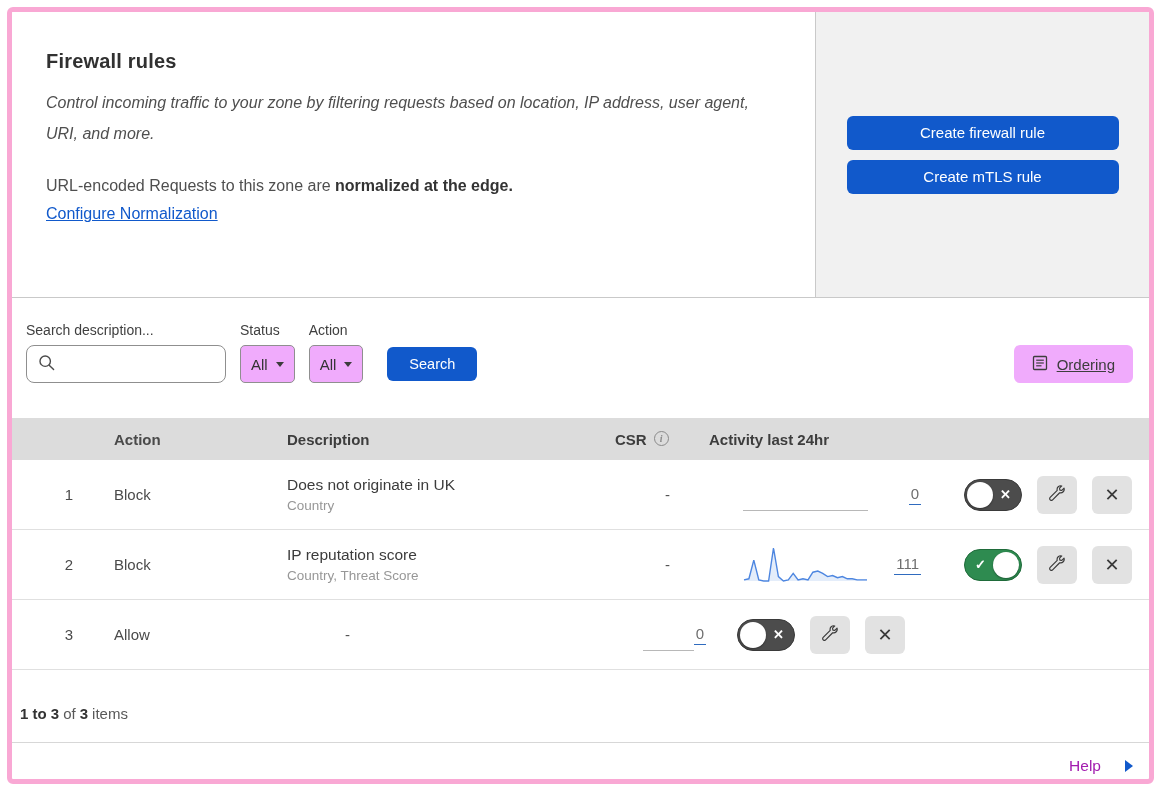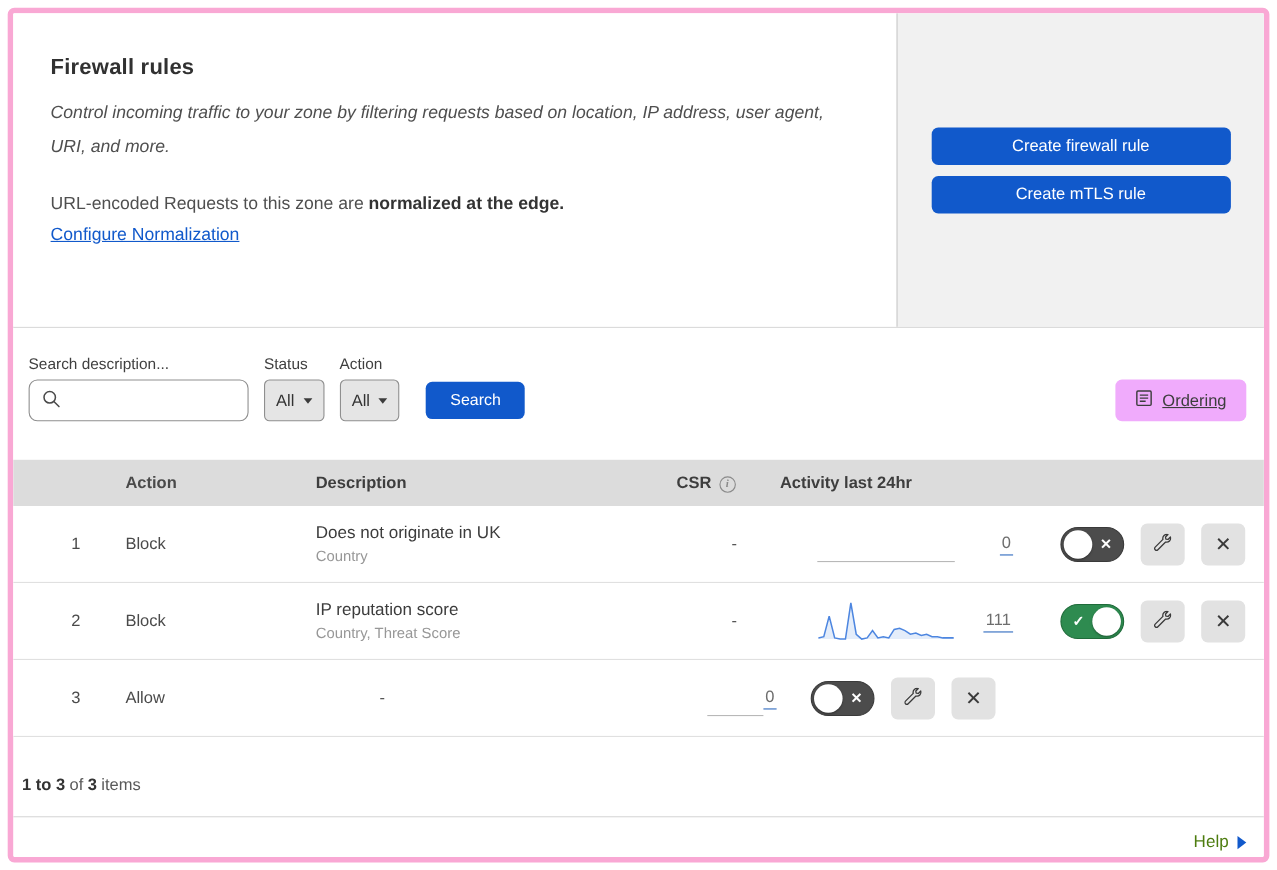--- a/index.html
+++ b/index.html
@@ -30,37 +30,37 @@
   .filterbar { height:120px; display:flex; align-items:flex-end; padding:0 16px 35px 14px; background:#fff; }
   .fgroup { display:flex; flex-direction:column; margin-right:14px; }
   .fgroup-label { font-size:14px; color:#3f3f3f; margin-bottom:7px; }
   .search-box { position:relative; width:200px; height:38px; }
   .search-box input {
     width:100%; height:100%; border:1px solid #8f8f8f; border-radius:8px;
     padding:0 10px 0 38px; font-size:15px; font-family:inherit; color:#333; outline:none;
   }
   .search-glyph { position:absolute; left:12px; top:9px; }
   .select-box {
-    height:38px; border:1px solid #8f8f8f; border-radius:5px; background:#e5e5e5;
+    height:38px; border:1px solid #8f8f8f; border-radius:5px; background:#f0abfc;
     display:flex; align-items:center; padding:0 10px; gap:8px; font-size:15px; color:#333; cursor:pointer;
   }
   .caret-down { width:0; height:0; border-left:4.5px solid transparent; border-right:4.5px solid transparent; border-top:5.5px solid #3c3c3c; }
   .btn-search {
     height:34px; padding:0 22px; margin:12px 0 2px 10px; background:#1159cb; color:#fff;
     font-size:14.5px; border:none; border-radius:6px; cursor:pointer; font-family:inherit;
   }
   .spacer { flex:1; }
   .btn-ordering {
     height:38px; padding:0 18px; background:#f0abfc; border:none; border-radius:6px;
     display:flex; align-items:center; gap:9px; font-size:15px; color:#3d3d3d; cursor:pointer; font-family:inherit;text-decoration:underline;
   }
   
   .grid-row { display:grid; grid-template-columns:100px 175px 320px 100px 215px 1fr; align-items:center; }
   .thead { height:42px; background:#dcdcdc; font-size:15px; font-weight:600; color:#3d3d3d; }
-  .th-csr { display:flex; align-items:flex-end; gap:7px; padding-left:8px; }
+  .th-csr { display:flex; align-items:flex-start; gap:7px; padding-left:8px; }
   .info-icon {
     width:15px; height:15px; border:1px solid #8a8a8a; border-radius:50%; color:#8a8a8a;
     font-size:10px; line-height:13px; text-align:center; font-family:"Liberation Serif", serif; font-style:italic;
   }
   .trow { height:70px; border-bottom:1px solid #e0e0e0; background:#fff; }
   .cell-num { text-align:center; padding-left:14px; font-size:15px; color:#4a4a4a; }
   .cell-action { padding-left:2px; font-size:15px; color:#4a4a4a; }
   .cell-desc .d-title { font-size:15.5px; color:#3c3c3c; }
   .cell-desc .d-sub { margin-top:4px; font-size:13.5px; color:#979797; }
   .cell-csr { padding-left:58px; font-size:15px; color:#555; }
@@ -85,21 +85,21 @@
   .icon-btn {
     width:40px; height:38px; background:#e2e2e2; border:none; border-radius:6px;
     display:flex; align-items:center; justify-content:center; cursor:pointer; color:#3a3a3a;
   }
   .x-glyph { font-size:18px; color:#3a3a3a; line-height:1; font-weight:400; }
   
   .tfoot { height:72px; display:flex; align-items:center; padding:14px 16px 0 8px; font-size:15px; color:#595959; }
   .tfoot b { color:#333; }
   .tfoot span { margin-right:4px; }
   .helprow { height:46px; border-top:1px solid #d7d7d7; display:flex; align-items:center; justify-content:flex-end; padding-right:16px; }
-  .help-link { display:flex; align-items:center; gap:8px; color:#4d7c0f; font-size:15.5px; cursor:pointer; }
+  .help-link { display:flex; align-items:center; gap:24px; color:#a21caf; font-size:15.5px; cursor:pointer; }
   .tri-right { width:0; height:0; border-top:6px solid transparent; border-bottom:6px solid transparent; border-left:8px solid #1159cb; }
 </style>
 </head>
 <body>
 
 <div class="page">
   <div class="card">
 
     <div class="top">
       <div class="intro">

